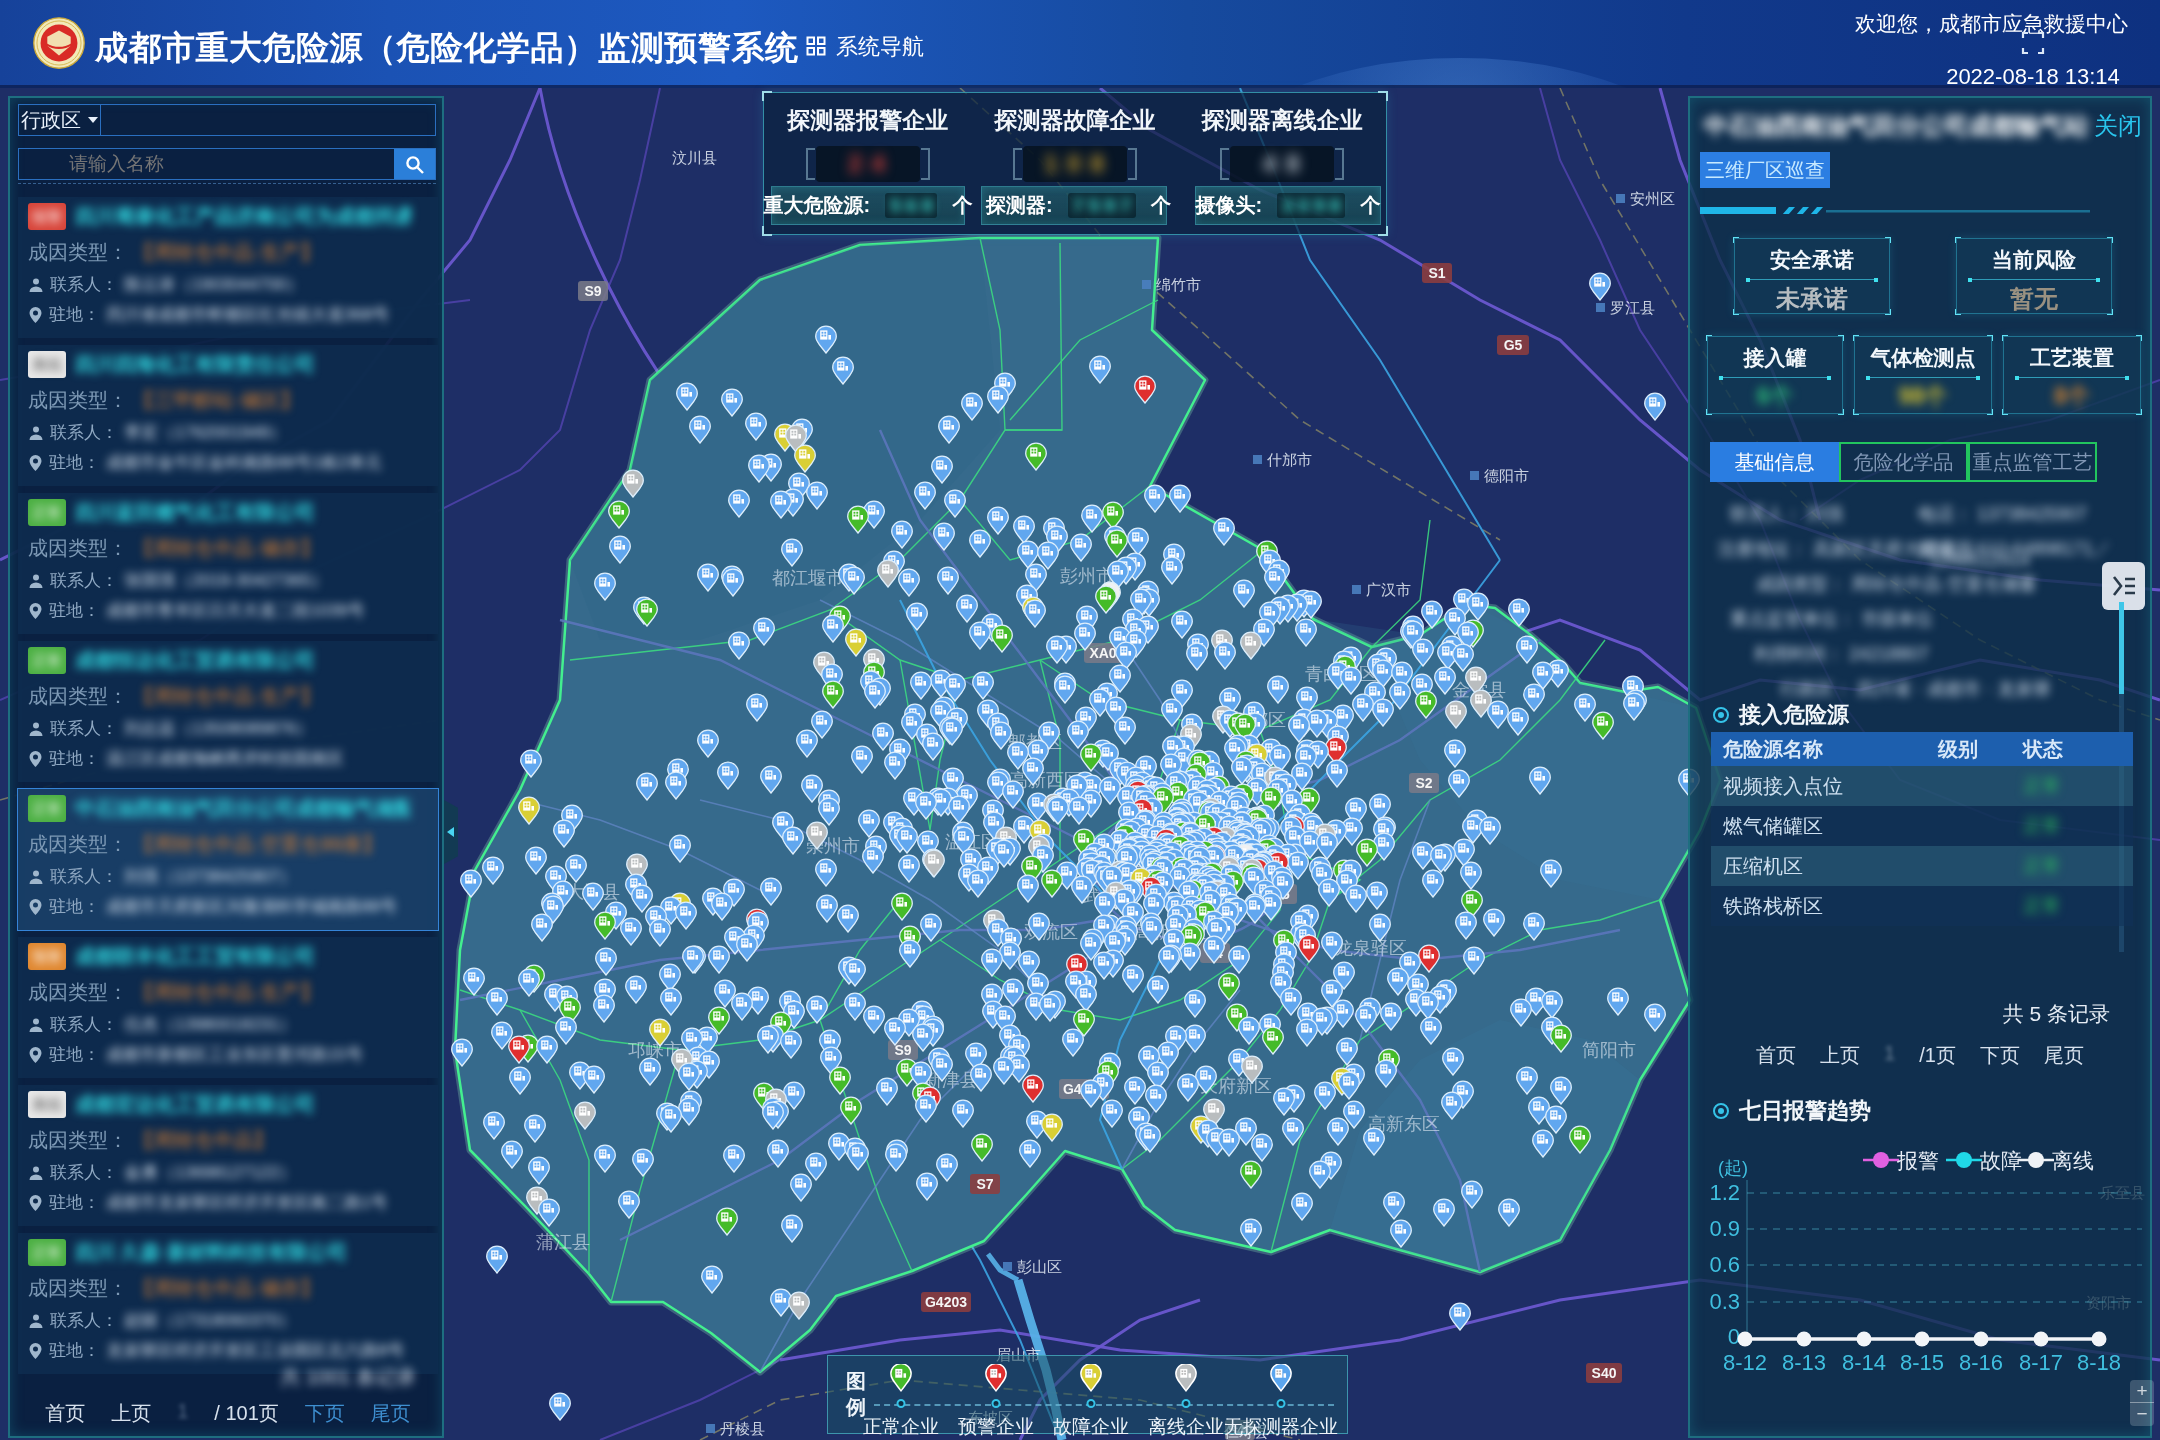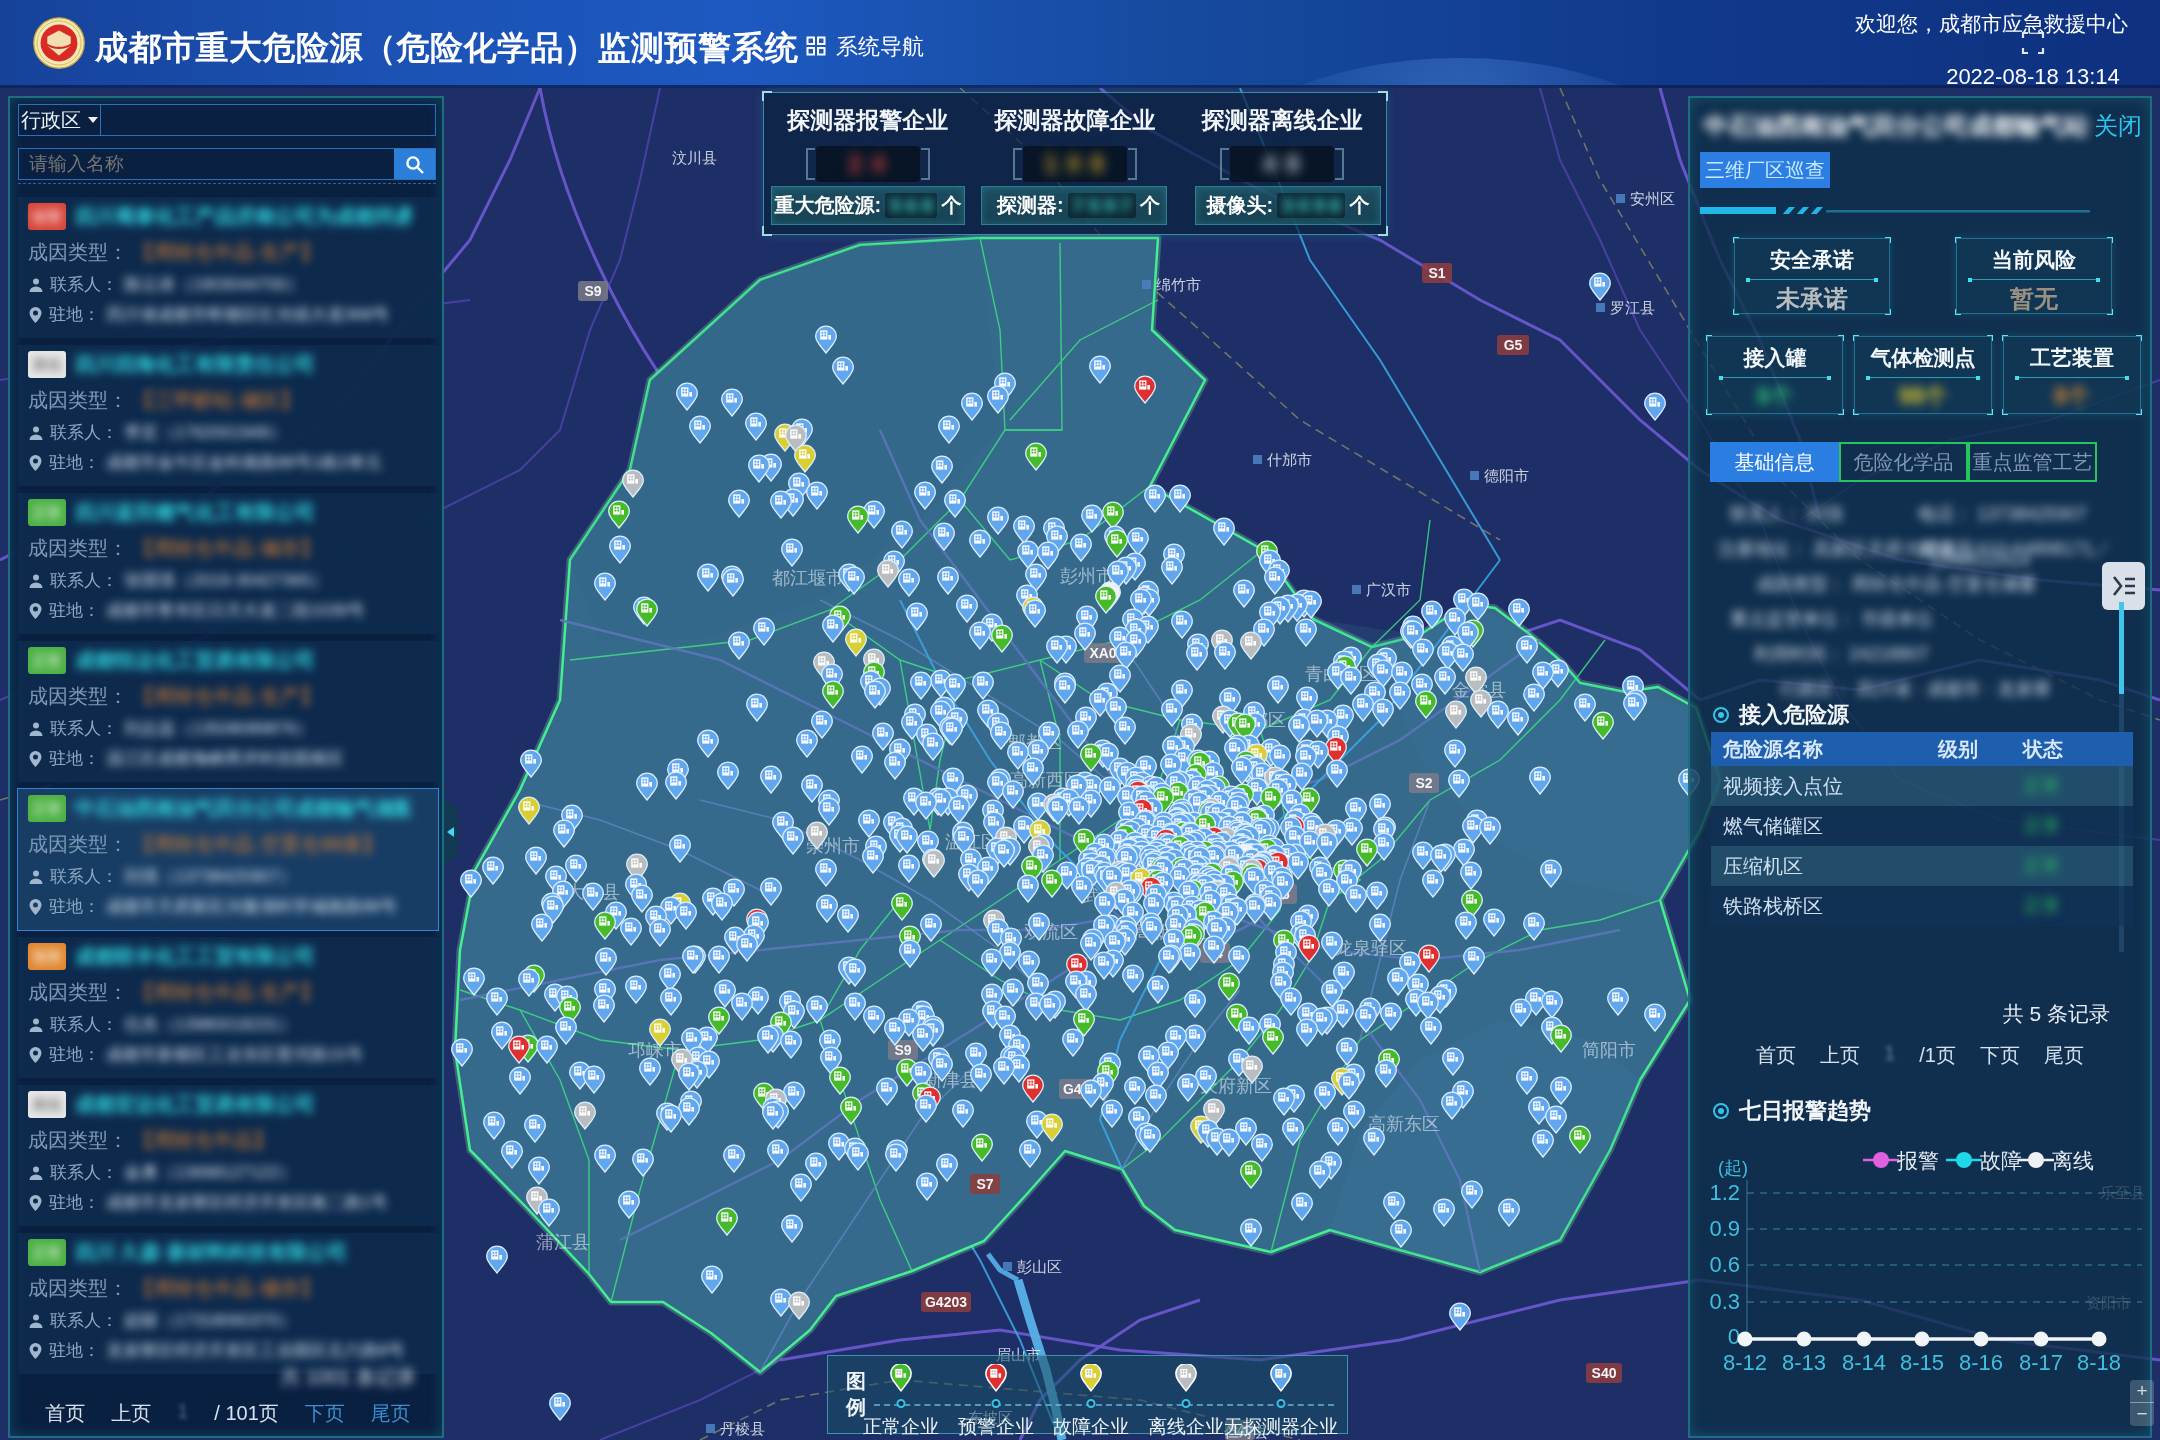--- a/index.html
+++ b/index.html
@@ -21,21 +21,21 @@
 .caret{display:inline-block;width:0;height:0;border-left:6px solid transparent;border-right:6px solid transparent;border-top:7px solid #cfe0f5;}
 </style></head><body>
 <div id="stage">
 <style>
 
 #lp{position:absolute;left:8px;top:96px;width:436px;height:1342px;background:rgba(9,31,62,.92);
  border:2px solid #1e6e80;box-shadow:0 0 14px rgba(30,140,160,.35) inset;}
 #lp .selrow{position:absolute;left:8px;top:6px;width:418px;height:32px;border:1px solid #2a6fc0;display:flex;}
 #lp .selrow .dd{width:82px;border-right:1px solid #2a6fc0;color:#e8f0fa;font-size:20px;display:flex;align-items:center;justify-content:center;gap:7px;}
 #lp .dd .caret{border-top-color:#e8f0fa;border-left-width:5px;border-right-width:5px;border-top-width:6px;}
-#lp .srow{position:absolute;left:8px;top:50px;width:418px;height:32px;border:1px solid #2a6fc0;display:flex;}
+#lp .srow{position:absolute;left:8px;top:50px;width:418px;height:32px;border:1px solid #2a6fc0;display:flex;padding-left:40px;}
 #lp .srow input{flex:1;background:transparent;border:0;outline:0;color:#5f7fa0;font-size:19px;padding-left:10px;font-family:"Liberation Sans",sans-serif;}
 #lp .srow .sbtn{width:41px;background:#2b7fd9;display:flex;align-items:center;justify-content:center;}
 #lp .dash{position:absolute;left:8px;top:85px;width:418px;border-top:1px dashed rgba(90,150,210,.55);}
 #lp .list{position:absolute;left:8px;top:99px;width:420px;}
 .item{position:relative;height:141px;margin-bottom:7px;background:rgba(14,45,80,.85);padding:6px 10px;}
 .item.sel{background:rgba(25,64,105,.9);outline:1.5px solid #3584d8;}
 .item .bdg{display:inline-block;vertical-align:middle;min-width:38px;height:27px;line-height:27px;border-radius:3px;color:#fff;font-size:15px;text-align:center;filter:blur(0px);}
 .item .bdg span{filter:blur(4px);}
 .item .ttl{display:inline-block;vertical-align:middle;margin-left:9px;color:#2fd3dc;font-size:20px;font-weight:bold;filter:blur(4px);white-space:nowrap;overflow:hidden;max-width:336px;}
 .item .r1{margin-top:9px;font-size:20px;color:#7e9ab6;}
@@ -53,21 +53,21 @@
 #tstats .corner{position:absolute;width:10px;height:10px;border:2px solid #9fdce8;}
 #tstats .t{display:flex;justify-content:space-around;margin-top:12px;}
 #tstats .t div{color:#f2f6fa;font-size:23px;font-weight:bold;width:33%;text-align:center;}
 #tstats .leds{display:flex;justify-content:space-around;margin-top:10px;}
 #tstats .led{position:relative;width:104px;height:36px;background:rgba(5,18,30,.8);border-radius:4px;display:flex;align-items:center;justify-content:center;font-size:23px;font-weight:bold;letter-spacing:2px;}
 #tstats .led .lv{filter:blur(6px);}
 #tstats .led:before,#tstats .led:after{content:"";position:absolute;top:2px;bottom:2px;width:7px;border:2px solid rgba(150,190,205,.55);}
 #tstats .led:before{left:-10px;border-right:0;}
 #tstats .led:after{right:-10px;border-left:0;}
 #tstats .ledwrap{background:rgba(5,22,30,.6);border-radius:3px;padding:1px 5px;margin:0 4px;}
-#tstats .bb{position:absolute;bottom:9px;display:flex;align-items:center;justify-content:center;height:39px;background:linear-gradient(180deg,rgba(40,110,118,.55),rgba(25,75,85,.75));border:1px solid rgba(70,180,200,.5);box-shadow:0 0 8px rgba(60,200,220,.25) inset;color:#fff;font-size:20px;font-weight:bold;padding:0 3px;white-space:nowrap;}
+#tstats .bb{position:absolute;bottom:9px;display:flex;align-items:center;justify-content:center;height:39px;background:linear-gradient(180deg,rgba(40,110,118,.55),rgba(25,75,85,.75));border:1px solid rgba(70,180,200,.5);box-shadow:0 0 8px rgba(60,200,220,.25) inset;color:#fff;font-size:20px;font-weight:bold;padding:0 3px;white-space:nowrap;gap:11px;}
 #tstats .ledc{filter:blur(5px);color:#3fe3d6;font-size:19px;letter-spacing:0px;}
 
 #legend{position:absolute;left:827px;top:1355px;width:521px;height:79px;background:rgba(25,80,100,.55);border:1.5px solid rgba(70,170,190,.8);}
 #legend .tl{position:absolute;left:18px;top:12px;color:#f0f5fa;font-size:20px;font-weight:bold;width:22px;line-height:26px;}
 #legend .dl{position:absolute;left:46px;top:48px;width:460px;border-top:2px dashed rgba(110,190,220,.7);}
 .lgi{position:absolute;top:0;width:100px;text-align:center;}
 .lgi .ring{position:absolute;left:50%;top:43px;width:9px;height:9px;border:2.5px solid #35c3e8;border-radius:50%;transform:translateX(-50%);background:rgba(10,40,60,.8);}
 .lgi svg{position:absolute;left:50%;top:8px;transform:translateX(-50%);}
 .lgi .lb{position:absolute;left:50%;top:58px;transform:translateX(-50%);white-space:nowrap;color:#eef4fa;font-size:19px;}
 

